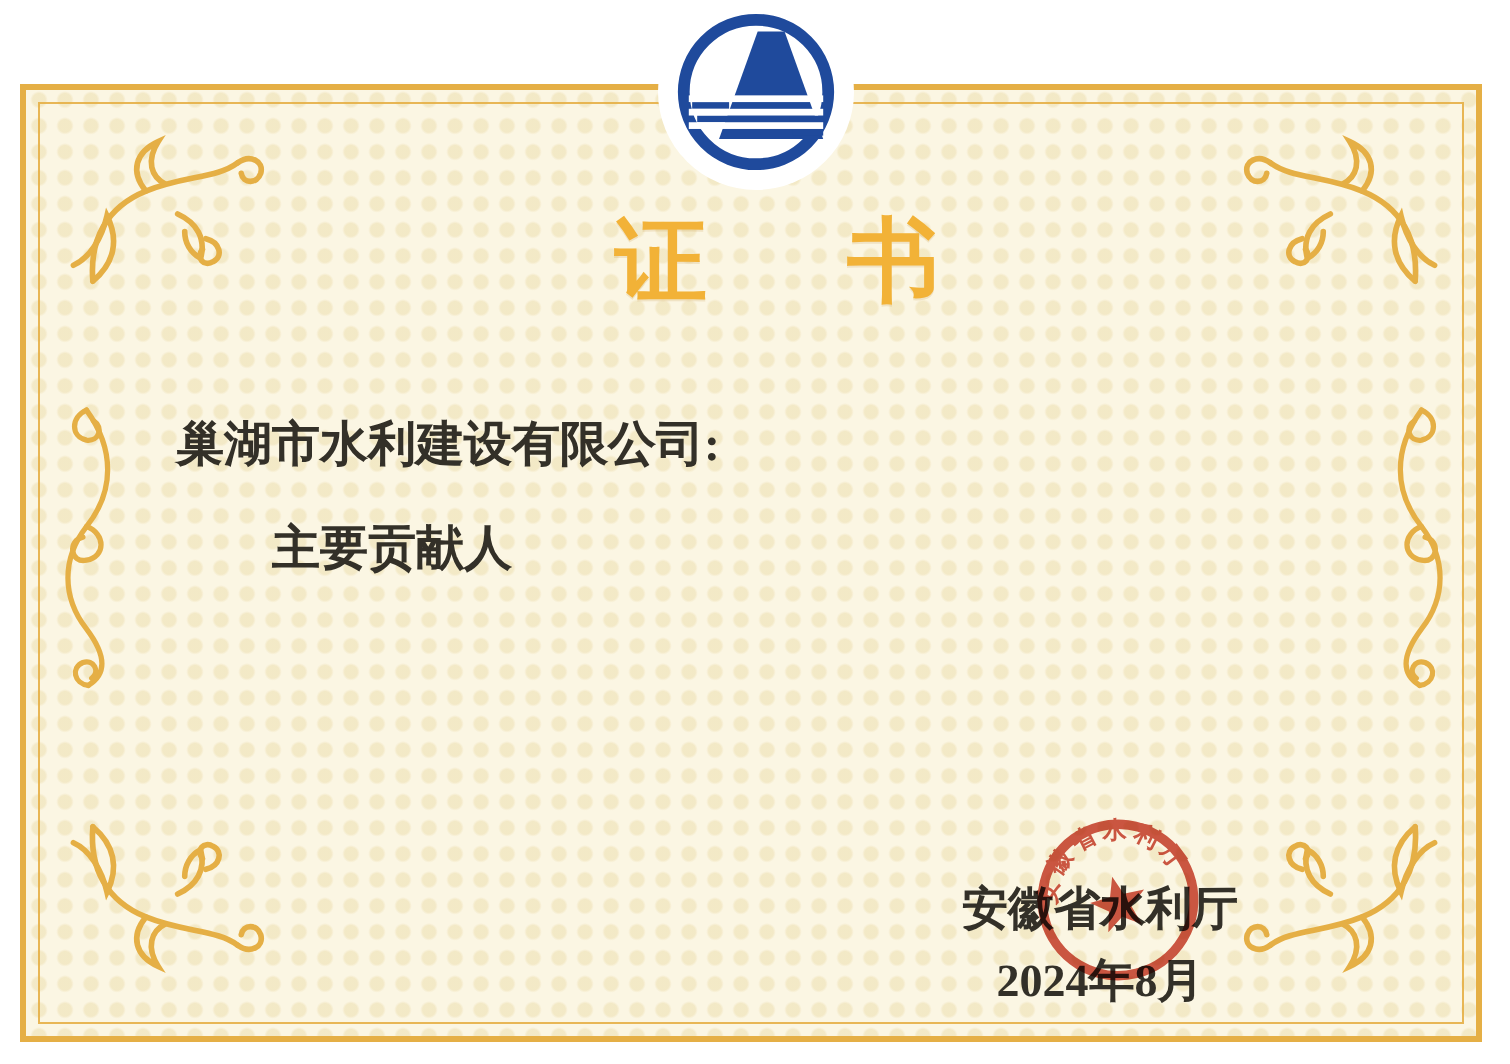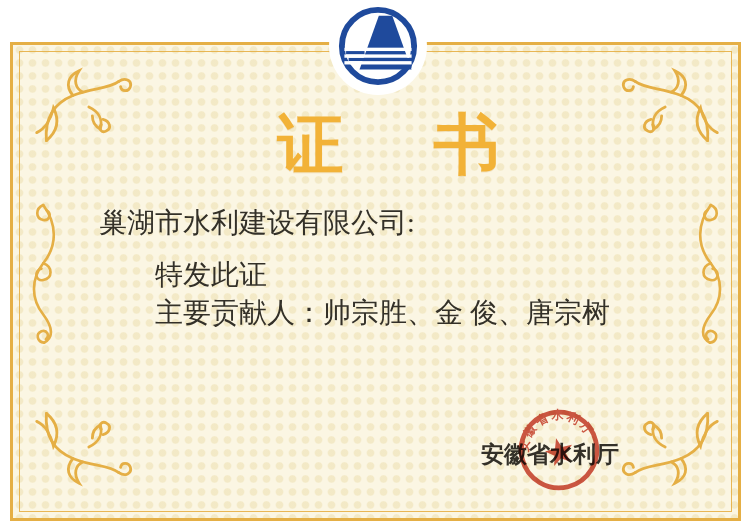--- a/index.html
+++ b/index.html
@@ -32,30 +32,30 @@
   .logo{
     position:absolute;left:50%;top:4px;transform:translateX(-50%);
     width:84px;height:84px;border-radius:50%;
     background:#fff;box-shadow:0 0 0 7px #fff;
     z-index:4;
   }
   .logo svg{display:block;width:100%;height:100%;}
   .title{
     position:absolute;left:18px;right:0;top:100px;
     text-align:center;
-    font-size:66px;font-weight:bold;
+    font-size:46px;font-weight:bold;
     letter-spacing:12px;
     color:var(--title-gold,#f2b237);
     z-index:2;
     text-shadow:0 1px 0 rgba(180,120,20,.15);
     margin-left:16px;
   }
   .body-text{
-    position:absolute;left:99px;top:204px;width:606px;
-    font-size:28px;font-weight:400;line-height:38px;
+    position:absolute;left:88px;top:204px;width:606px;
+    font-size:24px;font-weight:700;line-height:38px;
     color:var(--ink,#333028);
     z-index:2;
   }
   .salutation{margin-bottom:14px;}
   .indent{text-indent:2em;}
   .issuer{
     position:absolute;left:465px;top:441px;width:170px;
     text-align:center;font-size:23px;font-weight:700;
     color:var(--ink,#333028);line-height:28px;
     z-index:2;
@@ -147,26 +147,26 @@
 <div class="logo">
   <svg viewBox="0 0 100 100">
       <use href="#sym-logo"></use>
     </svg>
 </div>
 
 <div class="title">证　书</div>
 
 <div class="body-text">
   <div class="salutation">巢湖市水利建设有限公司:</div>
-  <div class="indent">特发此证</div>
-  <div class="indent">主要贡献人：帅宗胜、金 俊、唐宗树</div>
+  <div class="indent">主要贡献人</div>
 </div>
 
 <div class="issuer">
   <div>安徽省水利厅</div>
+  <div class="date">2024年8月</div>
 </div>
 
 <div class="seal">
   <svg viewBox="0 0 100 100">
     <g transform="rotate(-14 50 50)">
       <circle cx="50" cy="50" r="44" fill="none" stroke="currentColor" stroke-width="5.5"></circle>
       <path fill="currentColor" d="M50,36 L54.1,47.3 L66.2,47.7 L56.7,55.2 L60,66.8 L50,60 L40,66.8 L43.3,55.2 L33.8,47.7 L45.9,47.3 Z"></path>
       <path id="sealArc" d="M14 50 A36 36 0 0 1 86 50" fill="none"></path>
       <text font-size="14" font-weight="bold" fill="currentColor" letter-spacing="3">
         <textPath href="#sealArc" startOffset="50%" text-anchor="middle">安徽省水利厅</textPath>

